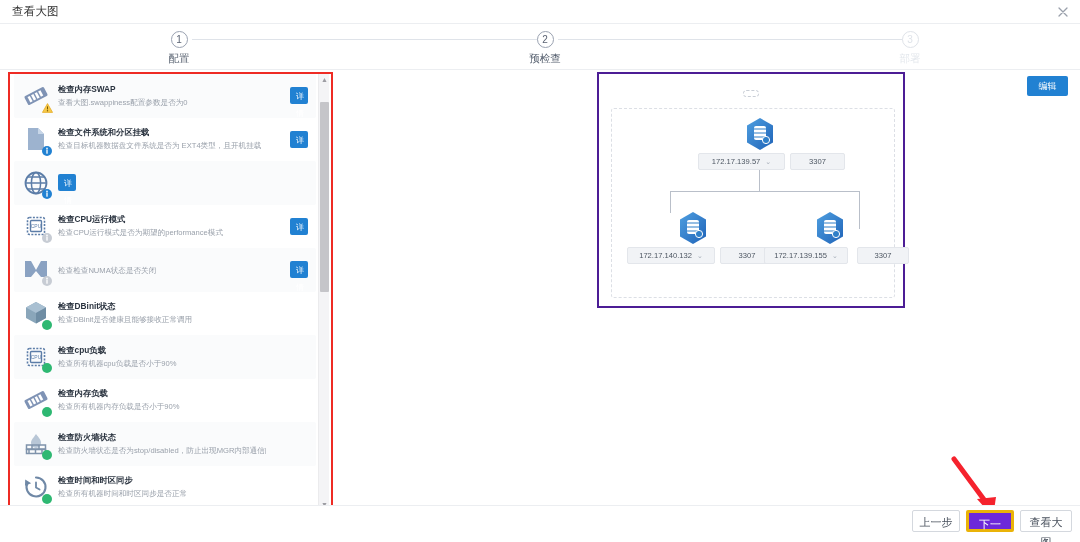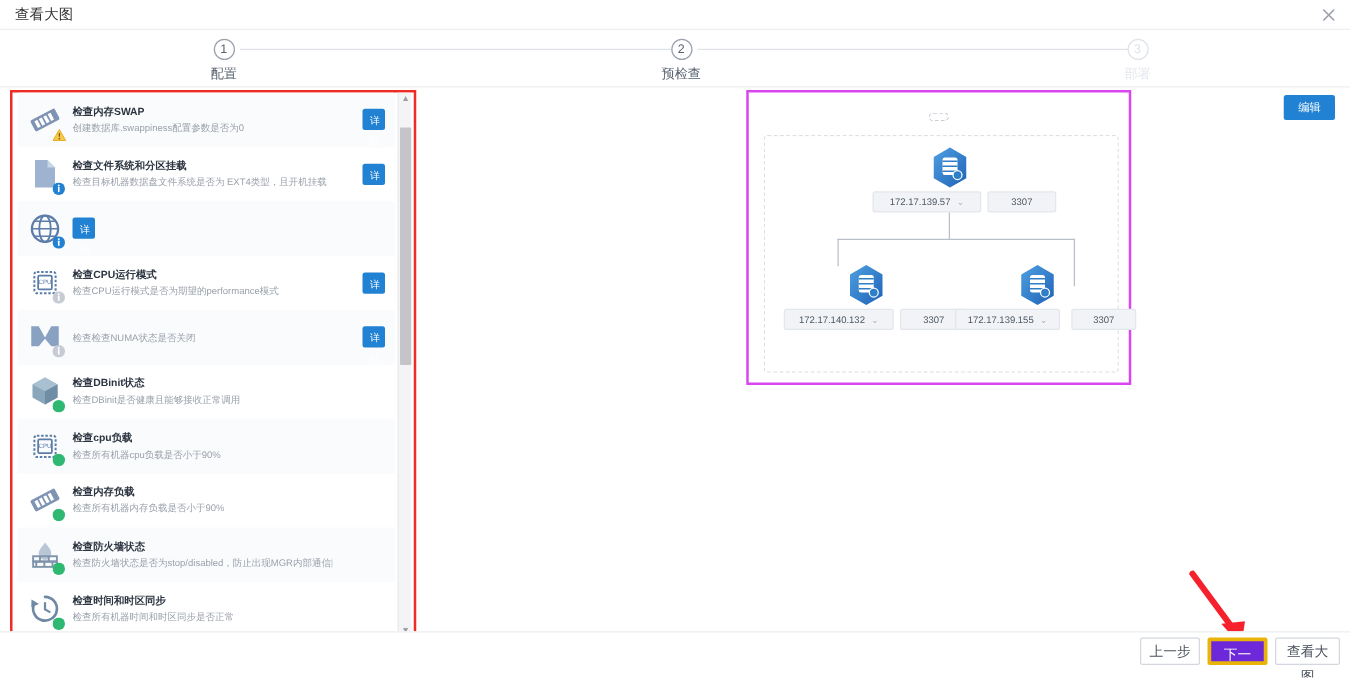--- a/index.html
+++ b/index.html
@@ -111,21 +111,21 @@
   .sb-arrow.down { bottom: 0; }
   .sb-thumb {
     position: absolute; left: 1px; top: 28px; width: 9px; height: 190px;
     background: #c5c5c9; border-radius: 1px; cursor: pointer;
   }
 
   
   .topo-panel {
     position: absolute; left: 597px; top: 72px;
     width: 308px; height: 236px;
-    background: #fff; border: 2px solid #d946ef;
+    background: #fff; border: 2px solid #4c1d95;
   }
   .topo-inner {
     position: absolute; left: 12px; top: 34px;
     width: 284px; height: 190px;
     border: 1px dashed #dcdfe5; border-radius: 3px;
     background: #fff;
   }
   .topo-handle {
     position: absolute; left: 50%; top: 16px; transform: translateX(-50%);
     width: 16px; height: 7px;
@@ -225,21 +225,21 @@
               </g>
             </svg>
             <svg style="position:absolute;right:5px;bottom:4px" width="11" height="10" viewBox="0 0 11 10">
               <polygon points="5.5,0.6 10.6,9.4 0.4,9.4" fill="#f7c948" stroke="#e3a81c" stroke-width=".7"></polygon>
               <path d="M5.5 3.4 v3" stroke="#7a5a00" stroke-width="1"></path>
               <circle cx="5.5" cy="7.8" r=".7" fill="#7a5a00"></circle>
             </svg>
           </div>
           <div class="ci-body">
             <div class="ci-title">检查内存SWAP</div>
-            <div class="ci-desc">创建数据库.swappiness配置参数是否为0</div>
+            <div class="ci-desc">查看大图.swappiness配置参数是否为0</div>
           </div>
           <button class="detail-btn">详情</button>
         </div>
         <div class="check-item alt">
           <div class="ci-icon">
             <svg width="24" height="26" viewBox="0 0 24 26">
               <path d="M4 2 h10 l6 6 v16 H4 Z" fill="#9db3cf"></path>
               <path d="M14 2 l6 6 h-6 Z" fill="#c7d6e8"></path>
             </svg>
             <svg style="position:absolute;right:6px;bottom:5px" width="10" height="10" viewBox="0 0 10 10">

